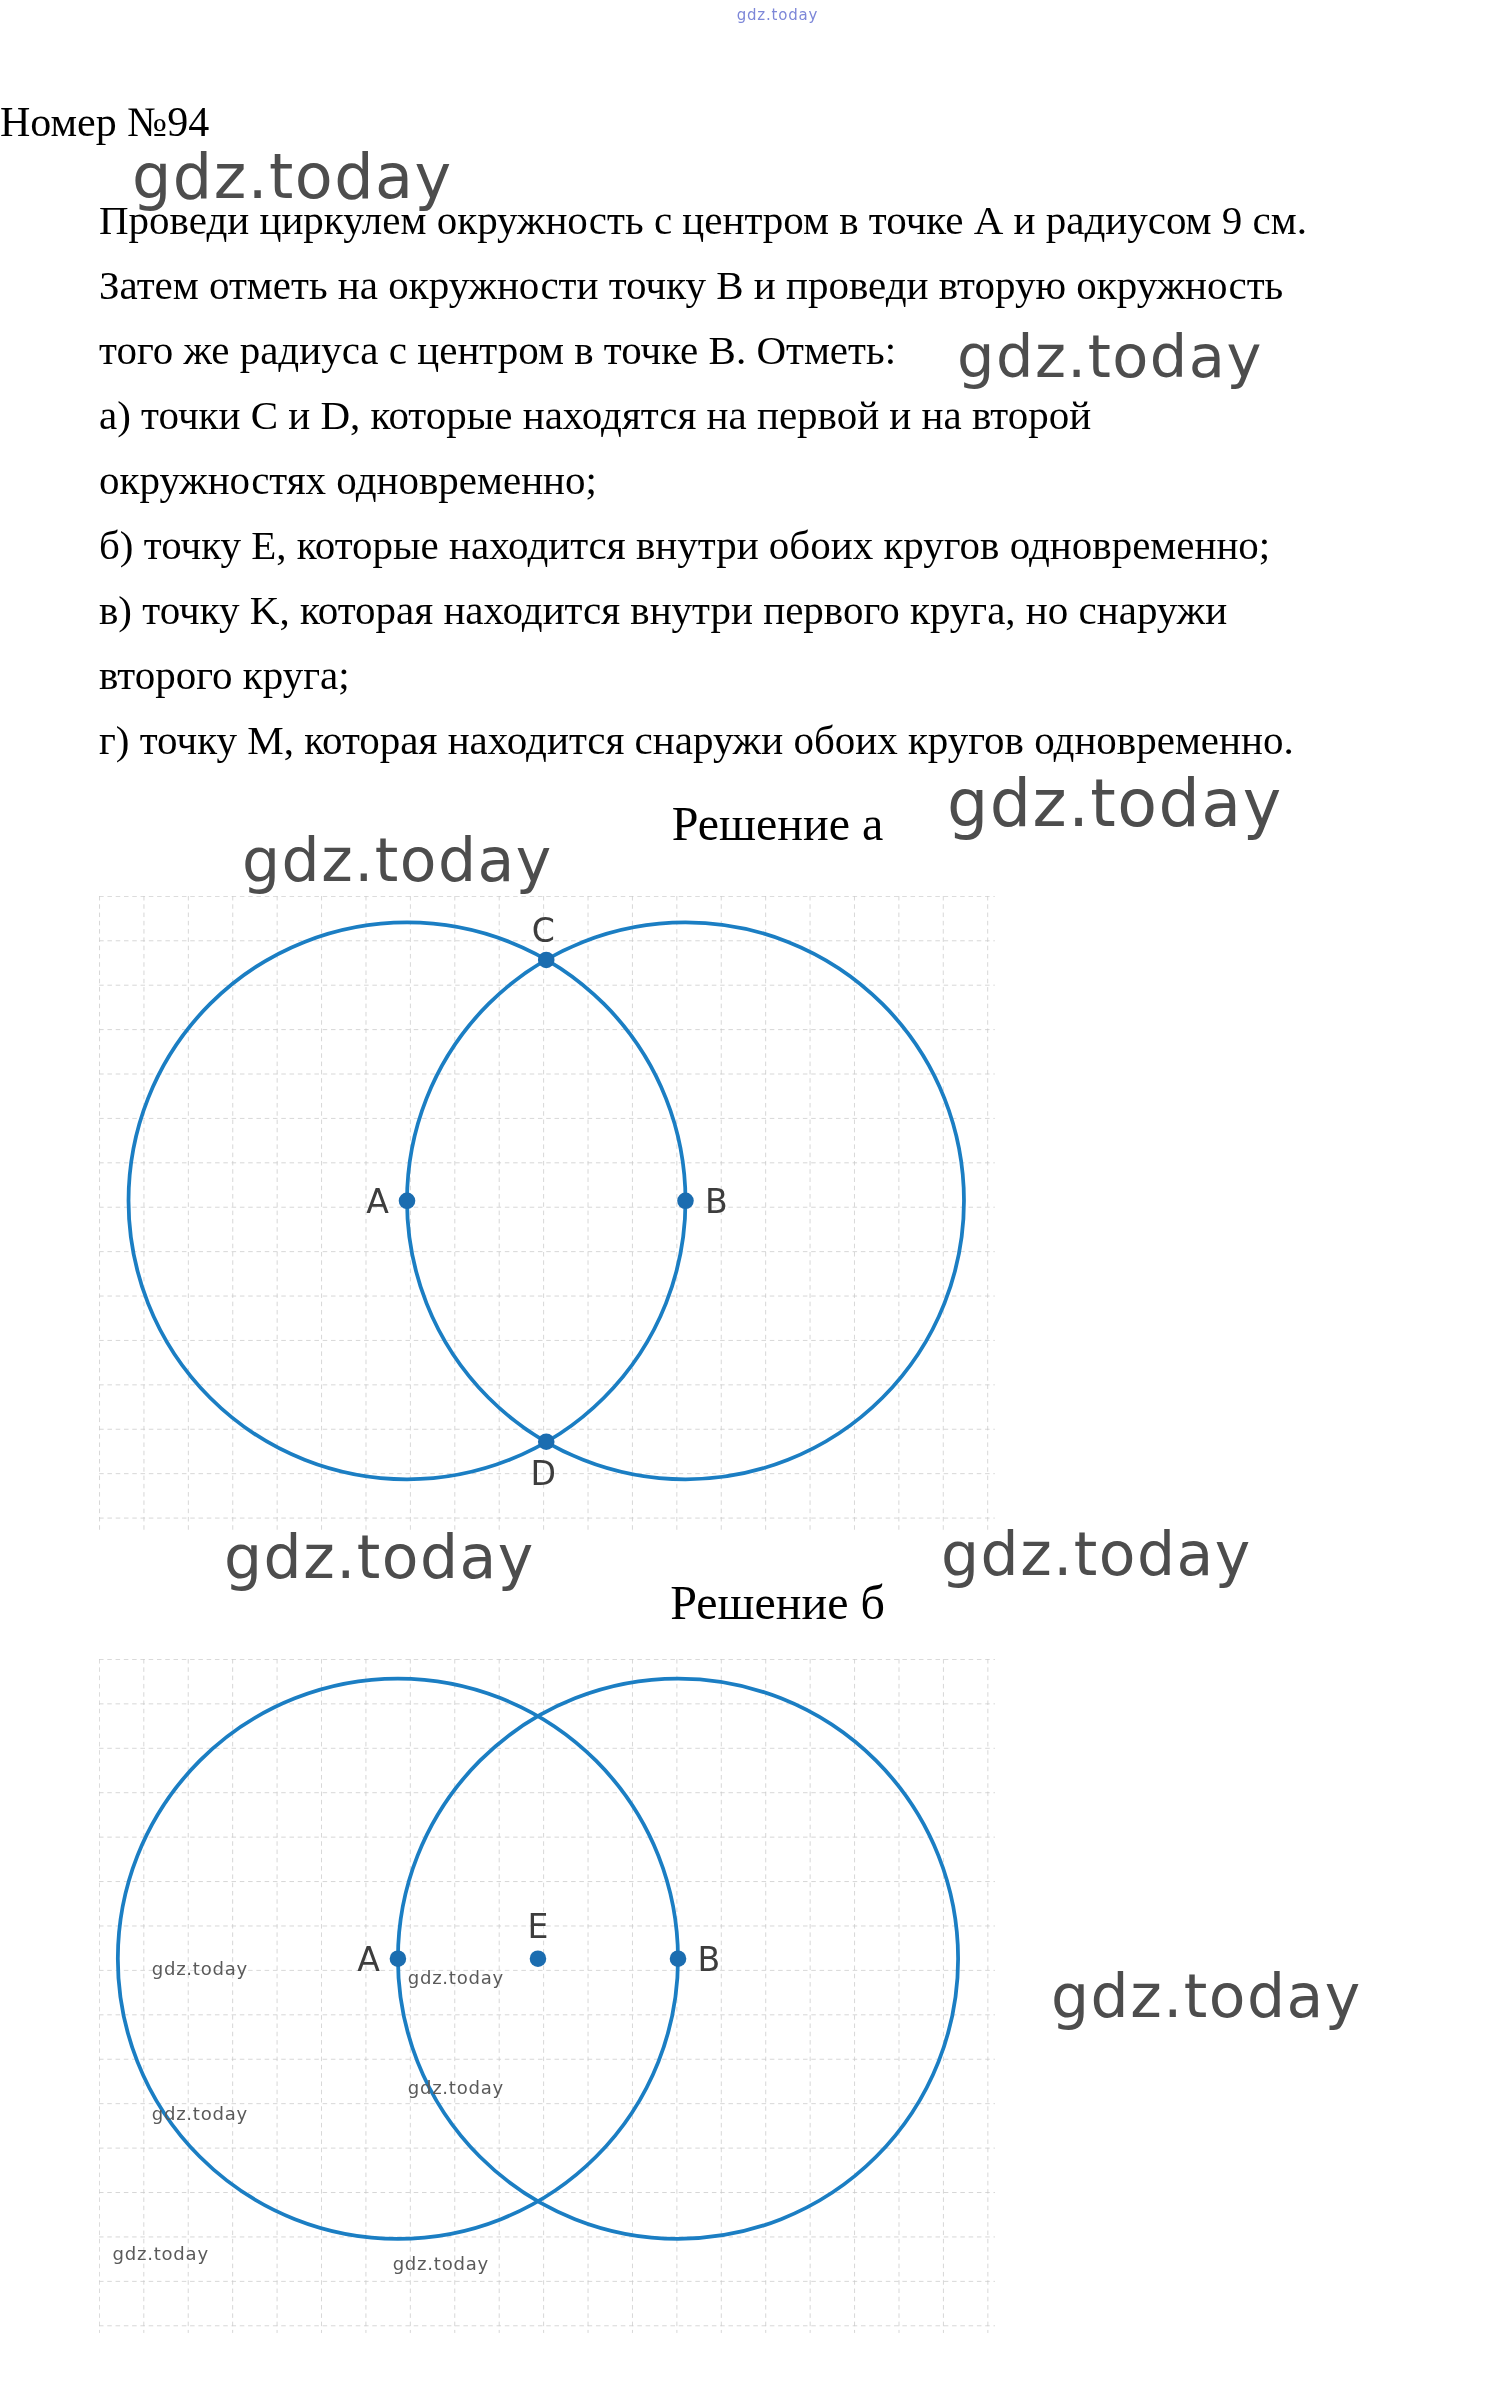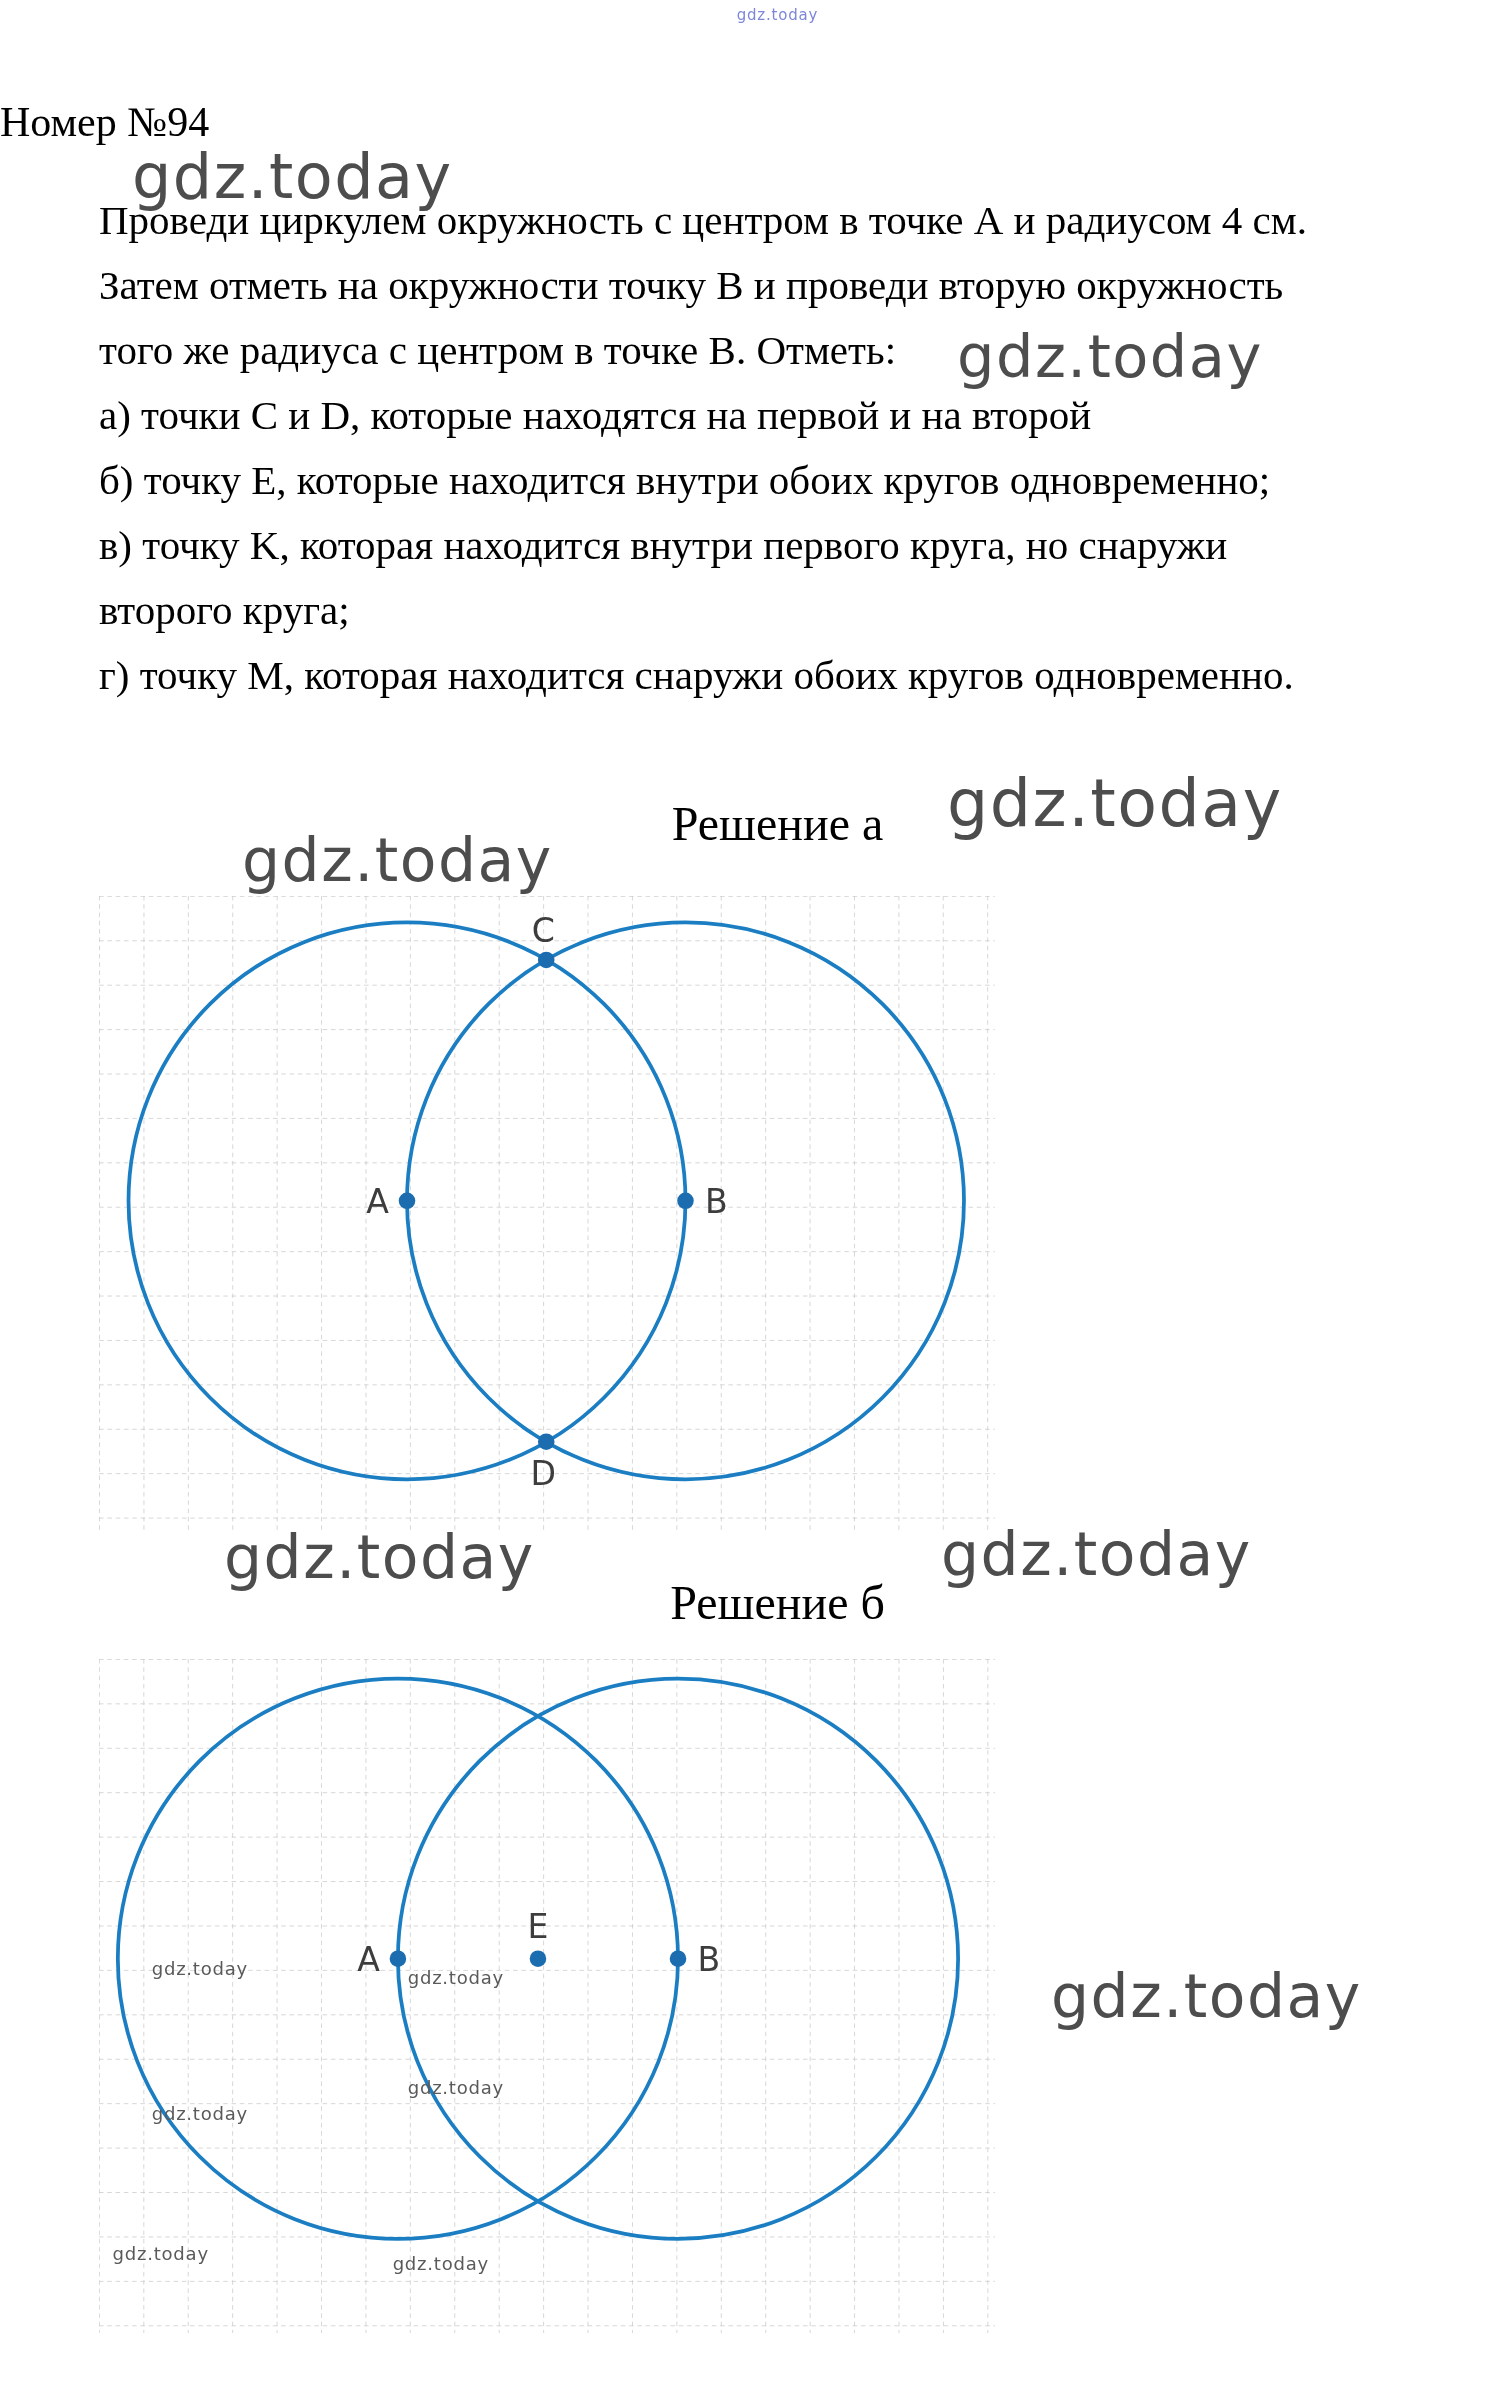--- a/index.html
+++ b/index.html
@@ -72,24 +72,25 @@
 
   <div class="wm" id="wm-title-left">gdz.today</div>
   <div class="wm" id="wm-line3">gdz.today</div>
   <div class="wm" id="wm-mid-right">gdz.today</div>
   <div class="wm" id="wm-mid-left">gdz.today</div>
   <div class="wm" id="wm-below-a-left">gdz.today</div>
   <div class="wm" id="wm-below-a-right">gdz.today</div>
   <div class="wm" id="wm-b-right">gdz.today</div>
 
   <div class="problem" id="problem-lines">
-      <div class="problem-line">Проведи циркулем окружность с центром в точке А и радиусом 4 см.</div>
+      <div class="problem-line">Проведи циркулем окружность с центром в точке А и радиусом 9 см.</div>
       <div class="problem-line">Затем отметь на окружности точку В и проведи вторую окружность</div>
       <div class="problem-line">того же радиуса с центром в точке В. Отметь:</div>
       <div class="problem-line">а) точки С и D, которые находятся на первой и на второй</div>
+      <div class="problem-line">окружностях одновременно;</div>
       <div class="problem-line">б) точку Е, которые находится внутри обоих кругов одновременно;</div>
       <div class="problem-line">в) точку K, которая находится внутри первого круга, но снаружи</div>
       <div class="problem-line">второго круга;</div>
       <div class="problem-line">г) точку М, которая находится снаружи обоих кругов одновременно.</div>
     </div>
 
   <div class="sol-heading" id="heading-a">Решение а</div>
   <svg class="diagram" id="diagram-a" xmlns="http://www.w3.org/2000/svg" viewBox="0 0 1190 845">
       <line x1="0.5" y1="0" x2="0.5" y2="845" class="gridline"></line>
       <line x1="59.5" y1="0" x2="59.5" y2="845" class="gridline"></line>

